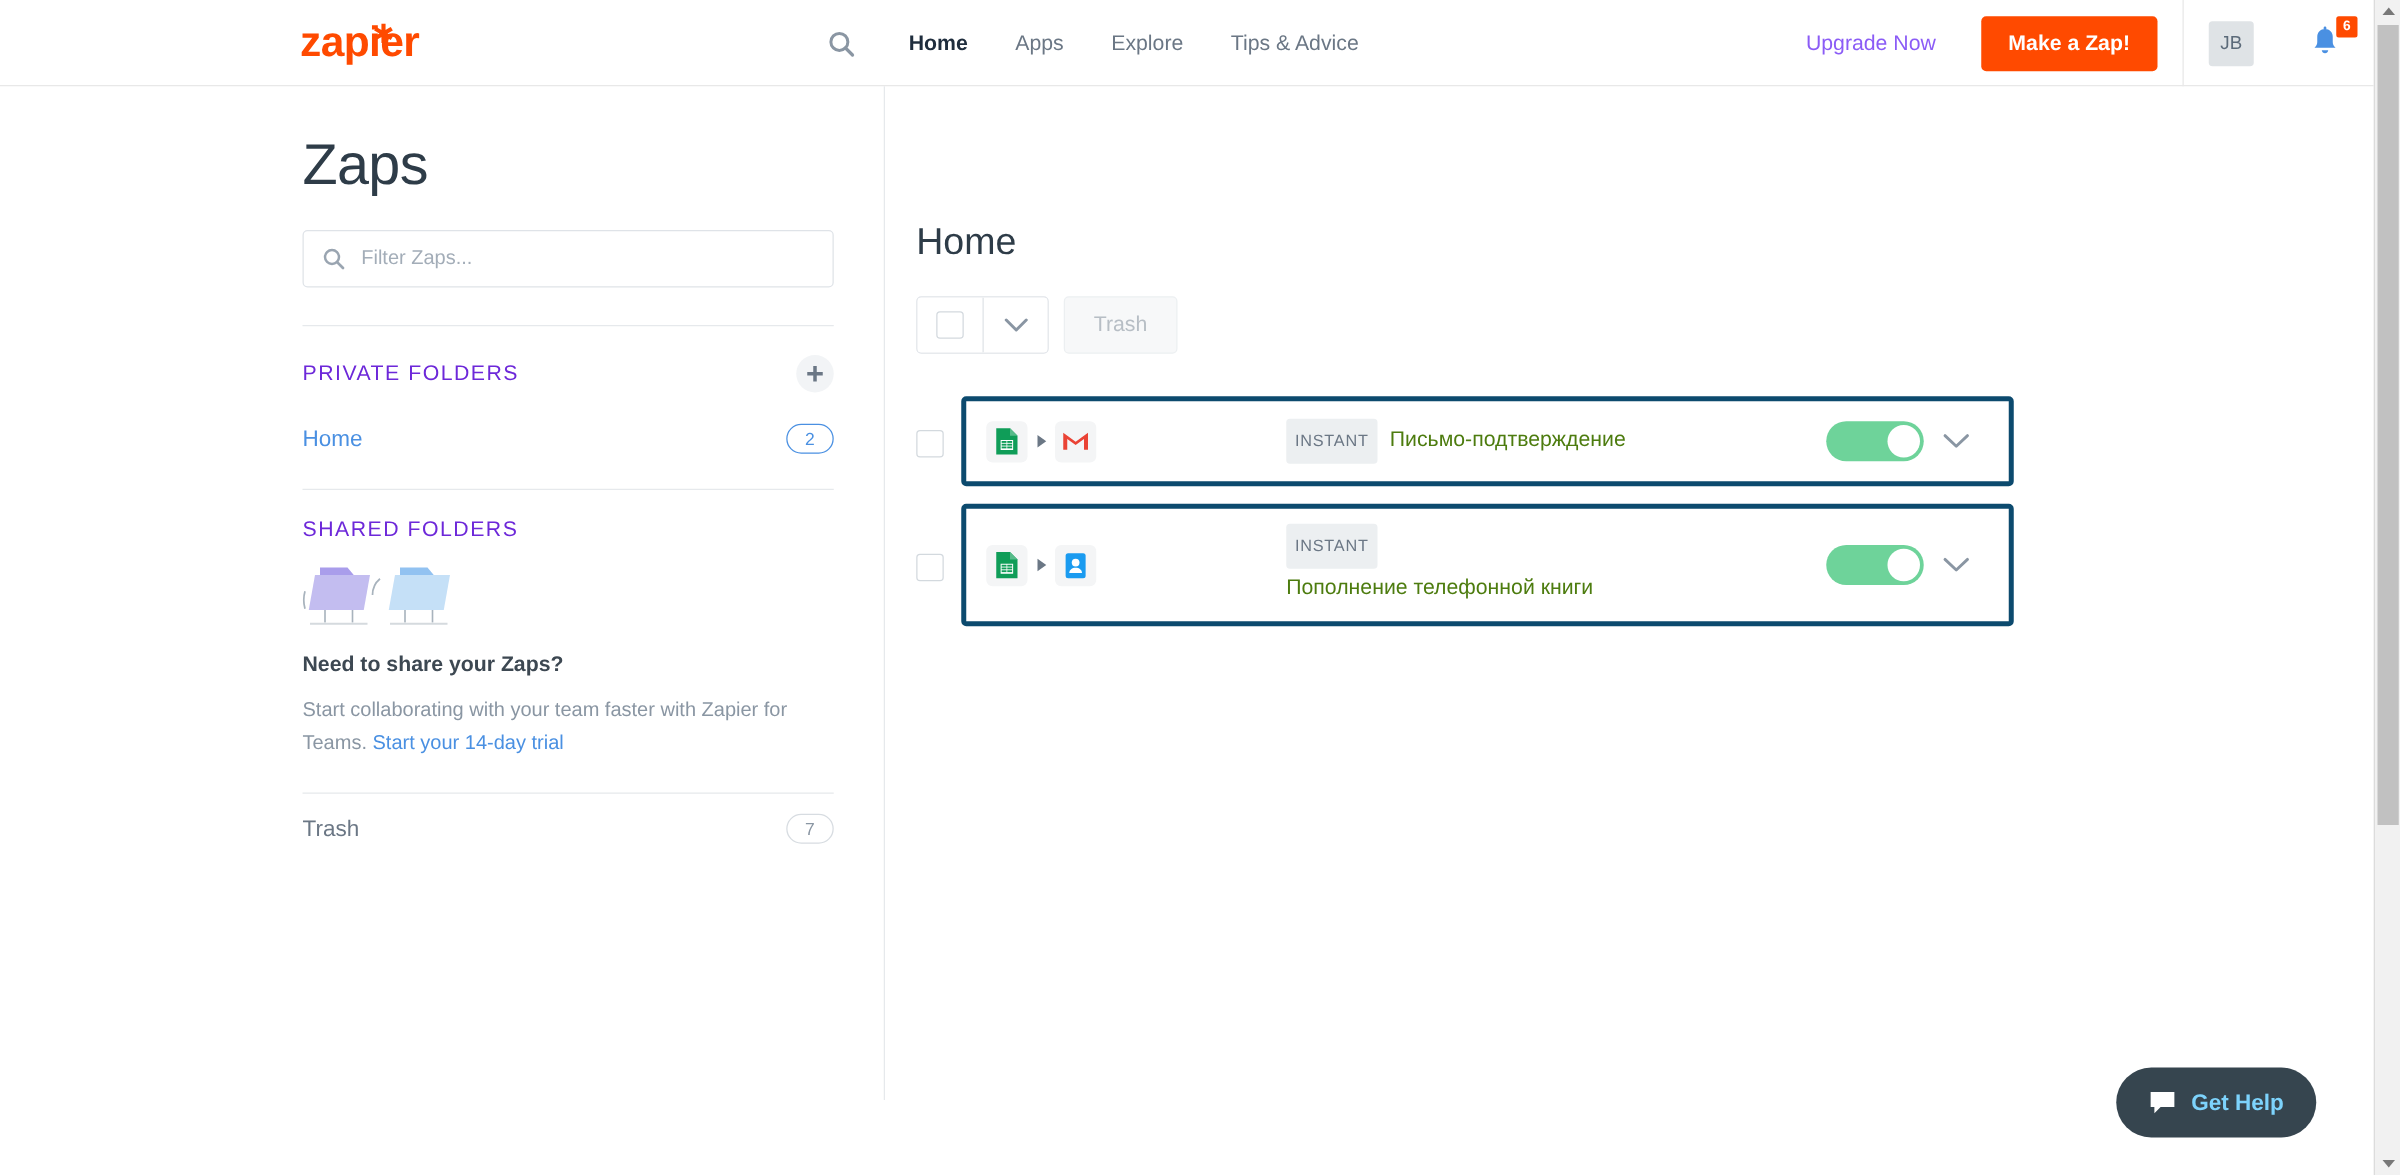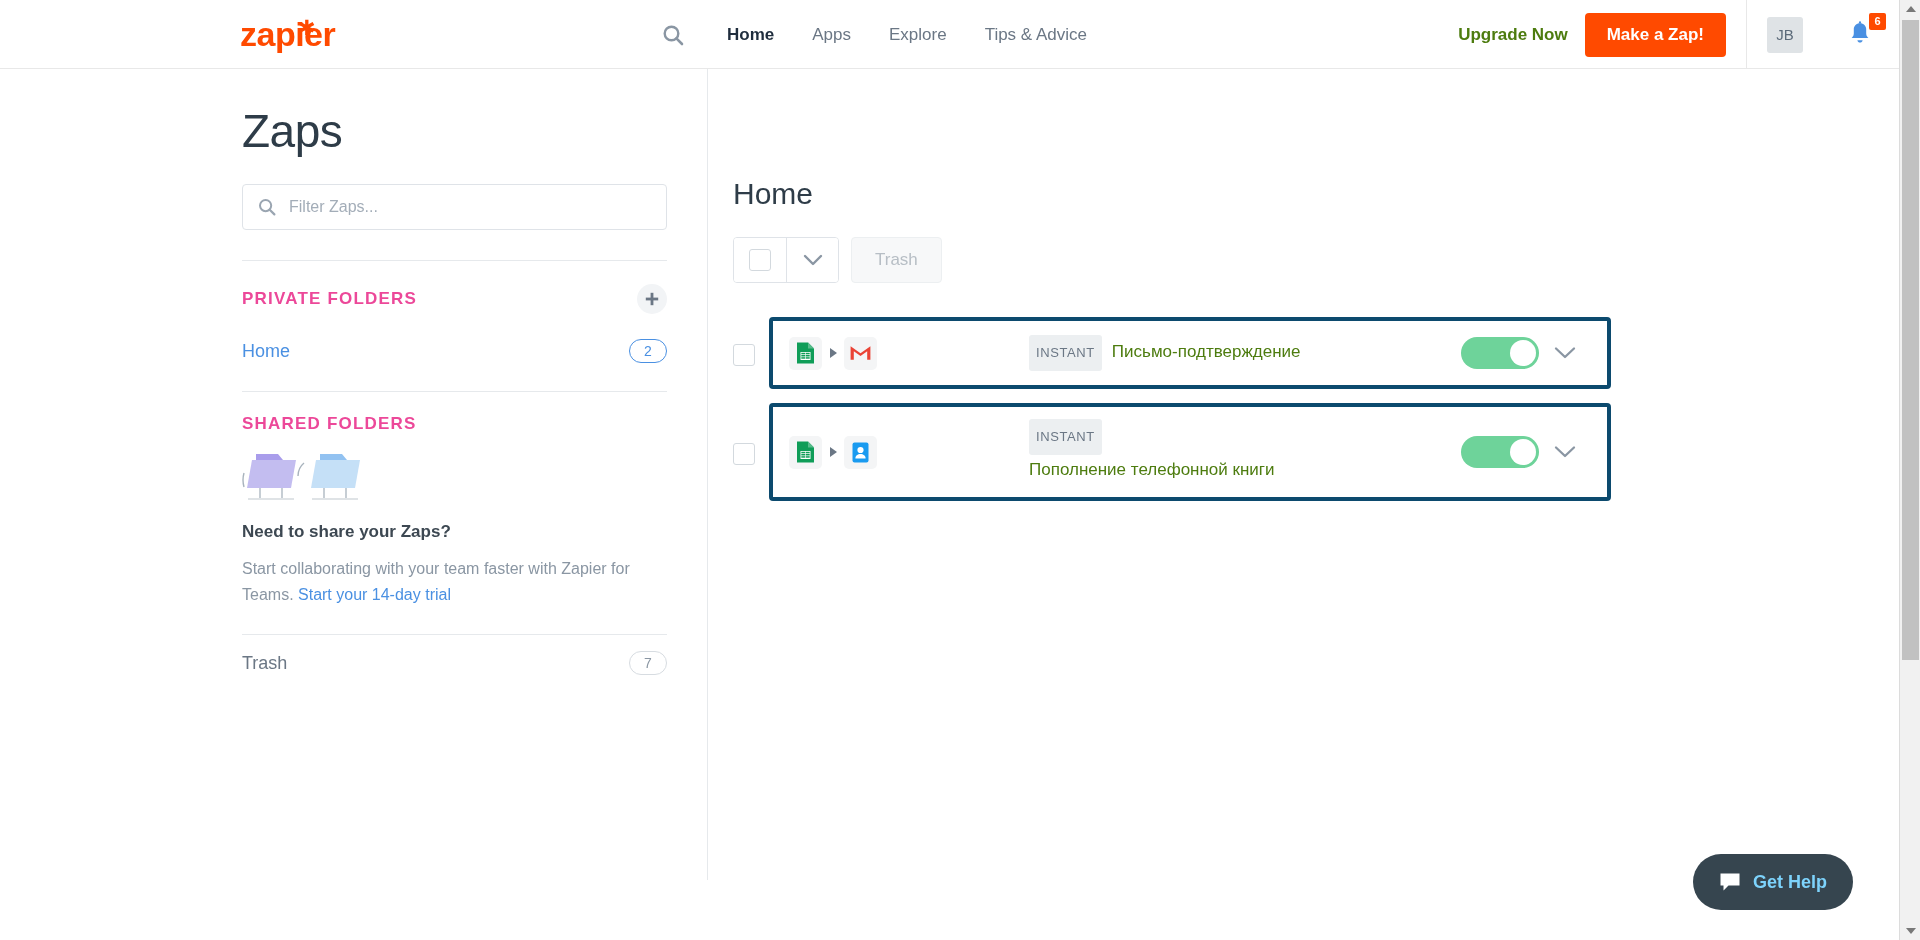--- a/index.html
+++ b/index.html
@@ -61,22 +61,22 @@
   .nav-link {
     font-size: 17px; color: #6b7785; padding: 0 19px; line-height: 69px;
     text-decoration: none; cursor: pointer; white-space: nowrap;
   }
   .nav-link.active { color: #1f2d3d; font-weight: bold; }
   .nav-right {
     position: absolute; right: 24px; top: 0; height: 69px;
     display: flex; align-items: center;
   }
   .upgrade-link {
-    font-size: 17px; color: #4d7c0f; text-decoration: none; cursor: pointer;
-    margin-right: 17px; white-space: nowrap; font-weight: bold;
+    font-size: 17px; color: #8b5cf6; text-decoration: none; cursor: pointer;
+    margin-right: 36px; white-space: nowrap;
   }
   .make-zap-btn {
     background: #ff4a00; color: #fff; border: none; border-radius: 4px;
     font-size: 17px; font-weight: bold; font-family: "Liberation Sans", sans-serif;
     padding: 0 22px; height: 44px; cursor: pointer; white-space: nowrap;
   }
   .hdr-divider { width:1px; height: 69px; background:#e8e8e8; margin: 0 20px; }
   .avatar {
     width: 36px; height: 36px; background: #dfe3e6; border-radius: 3px;
     display: flex; align-items: center; justify-content: center;
@@ -124,21 +124,21 @@
     font-family: "Liberation Sans", sans-serif; background: transparent;
   }
   .filter-input::placeholder { color: #a3adb8; }
 
   .hr { height: 1px; background: #e6e9ec; width: 425px; }
   .sec-head-row {
     display: flex; align-items: center; justify-content: space-between;
     height: 40px;
   }
   .sec-head {
-    font-size: 17px; color: #ec4899; letter-spacing: 1.2px; font-weight: bold;
+    font-size: 17px; color: #6d28d9; letter-spacing: 1.2px; font-weight: normal;
   }
   .plus-btn {
     width: 30px; height: 30px; border-radius: 50%; background: #f2f4f6;
     display: flex; align-items: center; justify-content: center;
     cursor: pointer; border: none;
   }
   .folder-row {
     display: flex; align-items: center; justify-content: space-between;
     height: 44px; cursor: pointer;
   }

